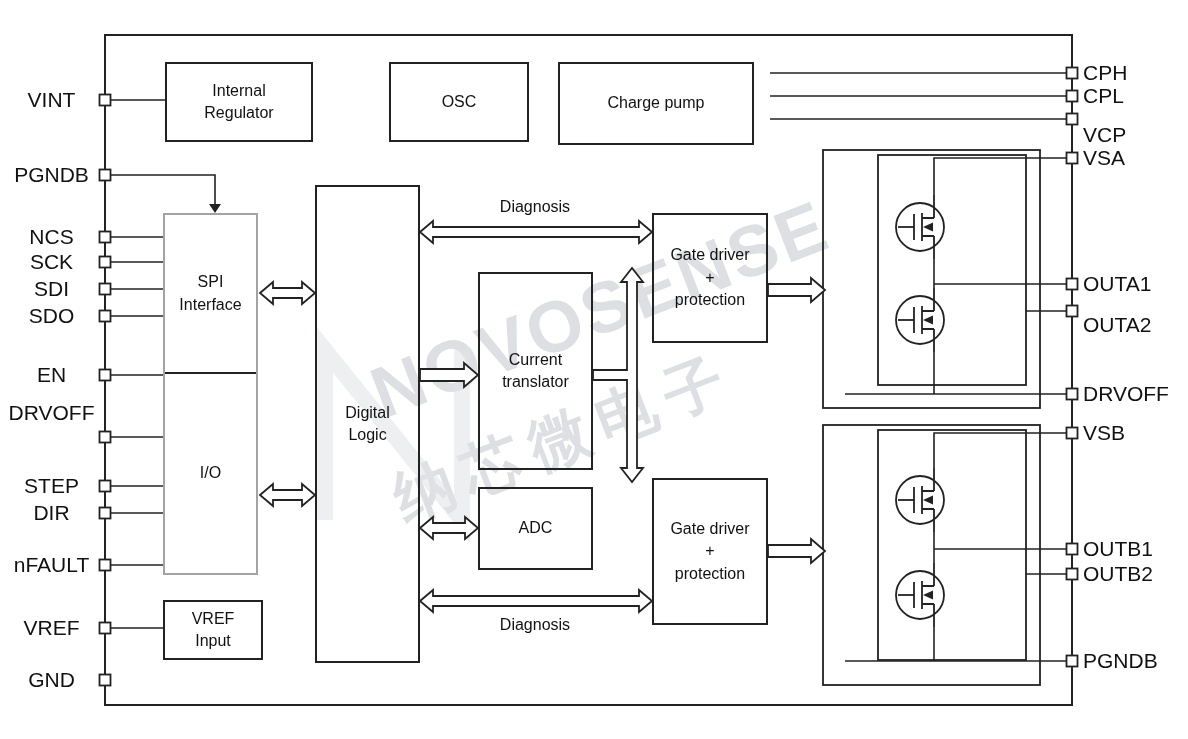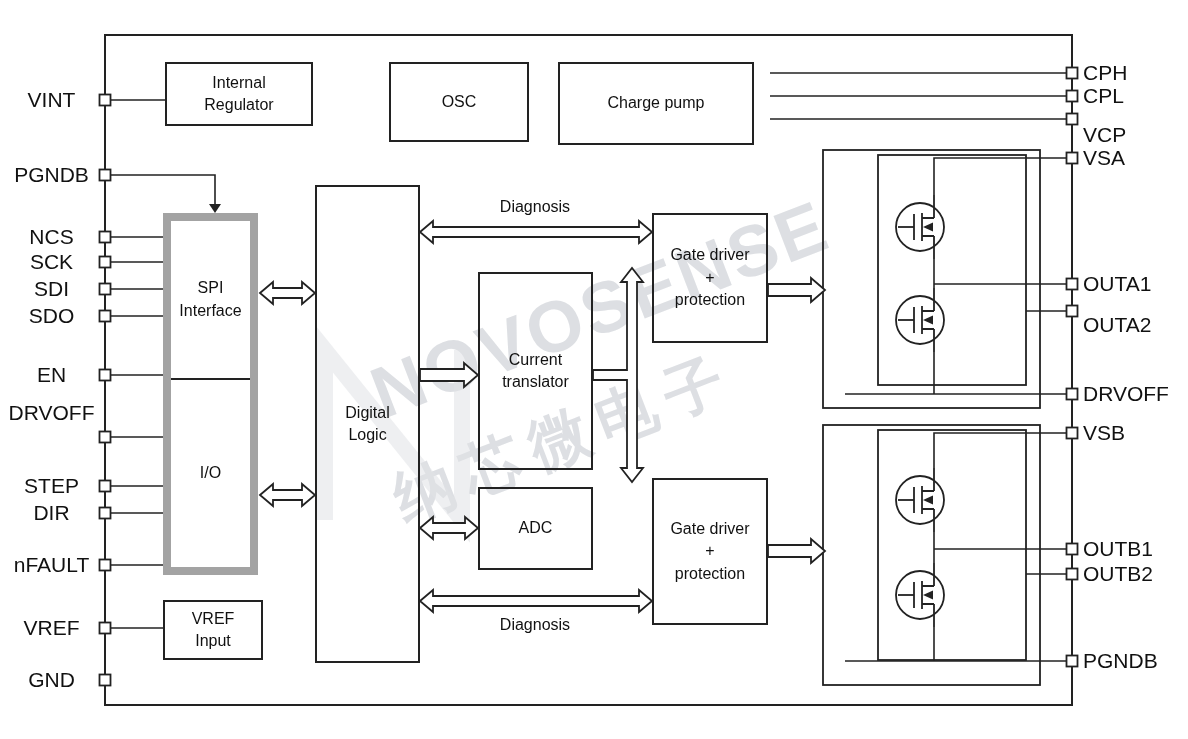--- a/index.html
+++ b/index.html
@@ -7,21 +7,21 @@
     position:relative;width:1188px;height:739px;background:#ffffff;
     font-family:"Liberation Sans","DejaVu Sans",sans-serif;color:#111;overflow:hidden;
   }
   .layer-svg{position:absolute;left:0;top:0;z-index:1;}
   .block{
     position:absolute;border:2px solid #222;box-sizing:border-box;
     display:flex;align-items:center;justify-content:center;text-align:center;
     white-space:pre-line;font-size:16px;line-height:1.4;z-index:2;background:transparent;
   }
   .block-col{
-    position:absolute;border:8px solid #a3a3a3;box-sizing:border-box;
+    position:absolute;border:2px solid #a3a3a3;box-sizing:border-box;
     display:flex;flex-direction:column;z-index:2;font-size:16px;background:transparent;
   }
   .block-col .sect{
     display:flex;align-items:center;justify-content:center;text-align:center;
     white-space:pre-line;box-sizing:border-box;line-height:1.4;
   }
   .pin-label{position:absolute;font-size:21px;line-height:20px;height:20px;z-index:2;}
   .pin-left{left:8px;width:87px;text-align:center;}
   .pin-right{left:1083px;width:100px;text-align:left;}
   .flow-label{position:absolute;font-size:16px;text-align:center;z-index:2;}
@@ -138,21 +138,21 @@
       <rect x="1066.5" y="278.5" width="11" height="11"></rect>
       <rect x="1066.5" y="305.5" width="11" height="11"></rect>
       <rect x="1066.5" y="388.5" width="11" height="11"></rect>
       <rect x="1066.5" y="427.5" width="11" height="11"></rect>
       <rect x="1066.5" y="543.5" width="11" height="11"></rect>
       <rect x="1066.5" y="568.5" width="11" height="11"></rect>
       <rect x="1066.5" y="655.5" width="11" height="11"></rect>
     </g>
   </svg>
 
-  <div class="block" style="left:165px;top:62px;width:148px;height:64px">Internal
+  <div class="block" style="left:165px;top:62px;width:148px;height:80px">Internal
 Regulator</div>
   <div class="block" style="left:389px;top:62px;width:140px;height:80px">OSC</div>
   <div class="block" style="left:558px;top:62px;width:196px;height:83px">Charge pump</div>
 
   <div class="block-col" style="left:163px;top:213px;width:95px;height:362px">
     <div class="sect" style="height:159px;border-bottom:2px solid #222">SPI
 Interface</div>
     <div class="sect" style="flex:1">I/O</div>
   </div>
 

